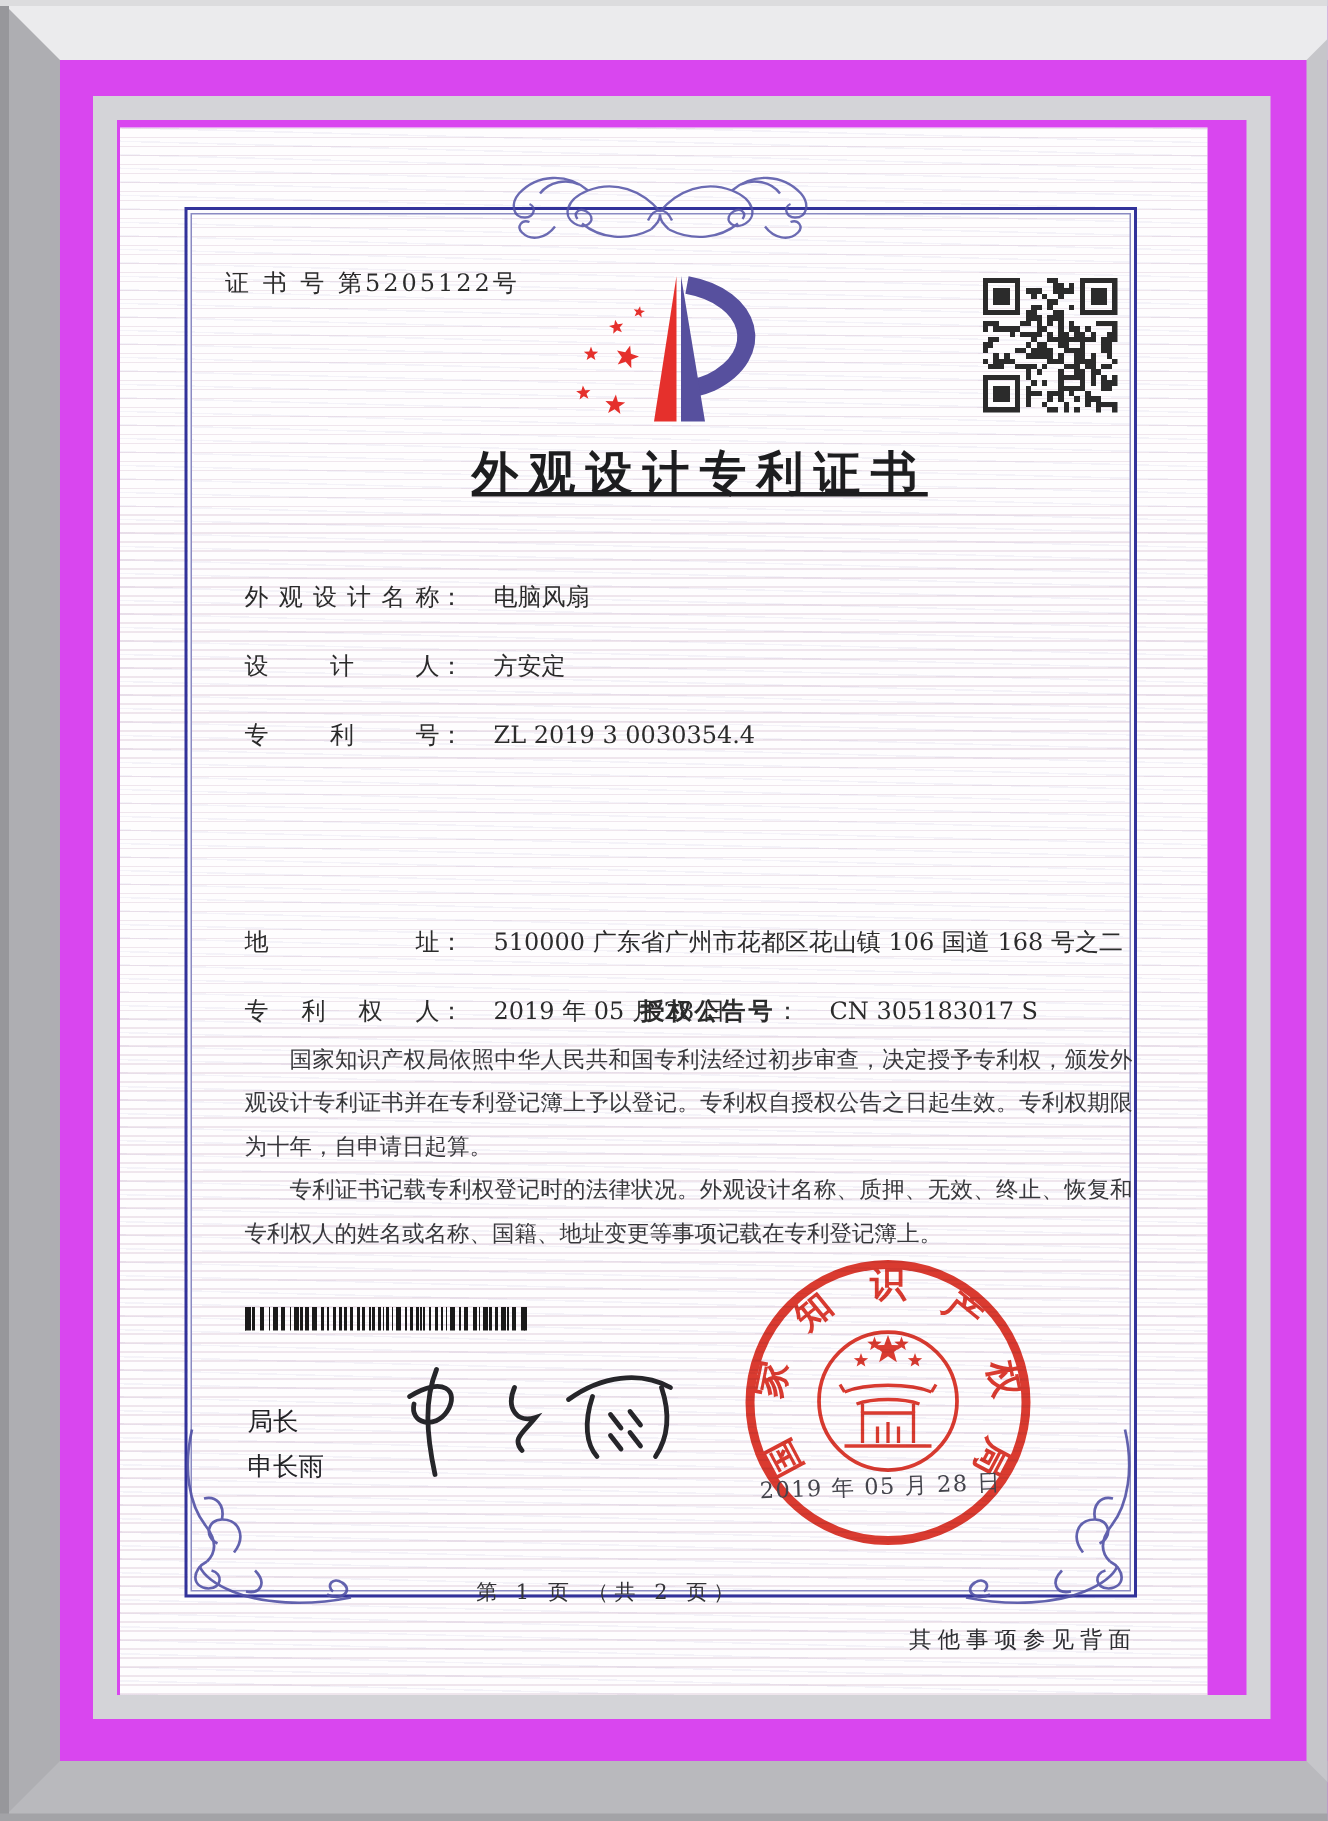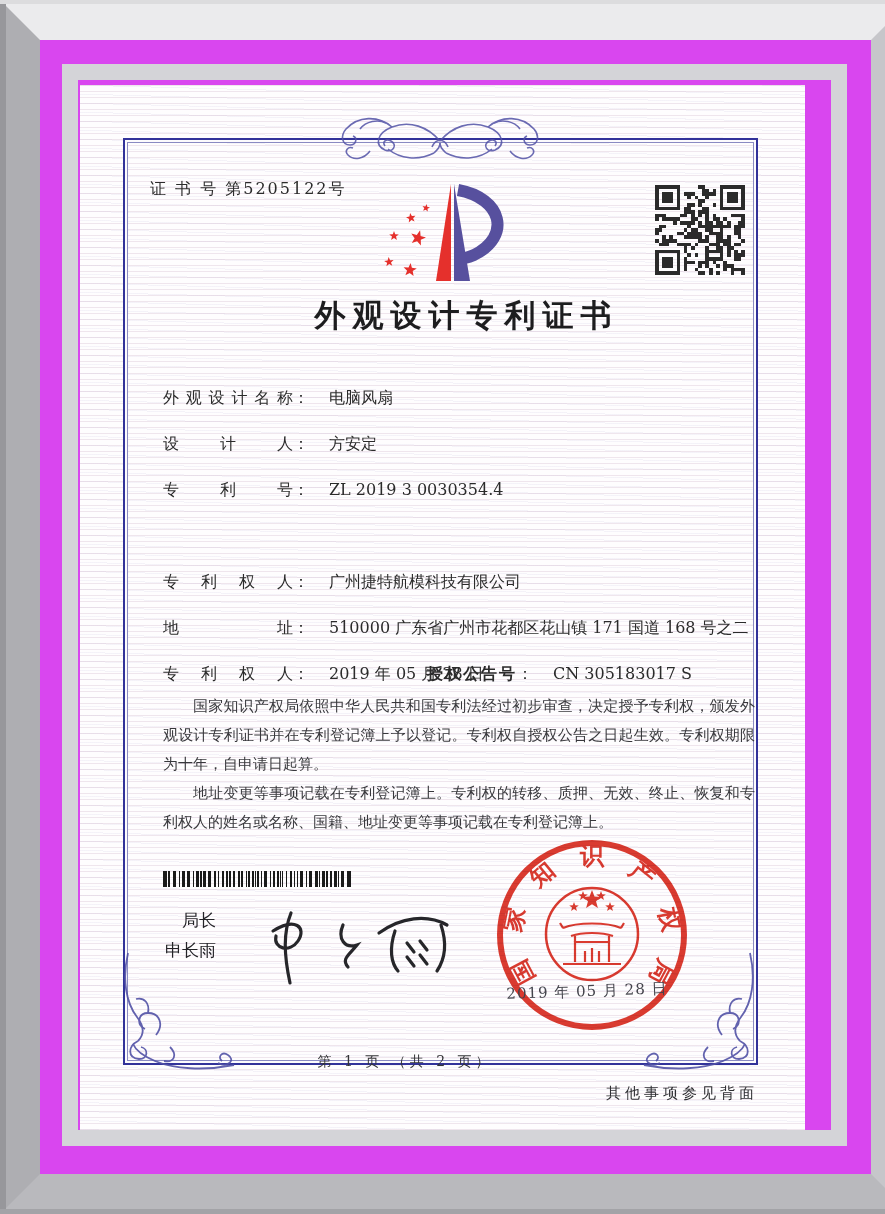--- a/index.html
+++ b/index.html
@@ -20,31 +20,31 @@
          background-image:repeating-linear-gradient(0deg, rgba(196,162,188,0.26) 0 1px, rgba(255,255,255,0) 1px 6px),
                           repeating-linear-gradient(1.5deg, rgba(160,150,200,0.10) 0 1px, rgba(255,255,255,0) 1px 9px);}
   
   .rule{position:absolute;left:43px;top:53px;width:631px;height:923px;box-sizing:content-box;
         border:2px solid #32329a;
         box-shadow:inset 0 0 0 2px #fcfbfd, inset 0 0 0 3px #8a8ac2;}
   .certno{position:absolute;left:70px;top:94px;font-size:16px;letter-spacing:2px;color:#2b2b2b;}
   .logo{position:absolute;left:300px;top:93px;}
   .qr{position:absolute;left:575px;top:100px;}
   .title{position:absolute;left:43px;top:210px;width:687px;text-align:center;
-         font-size:31px;font-weight:bold;letter-spacing:7px;color:#1d1d1f;}
+         font-size:31px;font-weight:bold;letter-spacing:7px;color:#1d1d1f;text-decoration:underline;}
   .row{position:absolute;left:83px;white-space:nowrap;font-size:16px;color:#2b2b2b;}
   .row .lbl{display:inline-block;width:130px;text-align:justify;text-align-last:justify;}
   .row .val{margin-left:20px;}
   .row .group2{position:absolute;left:264px;top:0;}
   .row .lbl2{letter-spacing:2px;font-weight:bold;}
   .bodytext{position:absolute;left:83px;top:607px;width:592px;font-size:15px;line-height:29px;
             color:#38383c;text-align:justify;}
   .bodytext p{margin:0;text-indent:2em;}
   .barcode{position:absolute;left:83px;top:786px;}
-  .officer{position:absolute;left:85px;top:820px;font-size:17px;color:#232327;line-height:30px;text-align:right;}
+  .officer{position:absolute;left:85px;top:848px;font-size:17px;color:#232327;line-height:30px;}
   .signature{position:absolute;left:175px;top:816px;}
   .seal{position:absolute;left:407px;top:745px;mix-blend-mode:multiply;opacity:.95;}
   .sealdate{position:absolute;left:402px;top:897px;width:210px;text-align:center;font-size:15px;
             letter-spacing:1px;color:#44444c;transform:rotate(-2deg);}
   .pageinfo{position:absolute;left:43px;top:952px;width:565px;text-align:center;font-size:14px;
             letter-spacing:4px;color:#333336;margin-top:16px;}
   .backnote{position:absolute;left:43px;top:999px;width:635px;text-align:right;font-size:15px;
             letter-spacing:4px;color:#2e2e32;}
   .flourish-top{position:absolute;left:250px;top:22px;}
   .corner-br{position:absolute;left:558px;top:866px;}
@@ -431,36 +431,33 @@
 
     <div class="row" style="top:303px">
       <span class="lbl">外观设计名称</span><span>：</span><span class="val">电脑风扇</span>
     </div>
     <div class="row" style="top:349px">
       <span class="lbl">设计人</span><span>：</span><span class="val">方安定</span>
     </div>
     <div class="row" style="top:395px">
       <span class="lbl">专利号</span><span>：</span><span class="val">ZL 2019 3 0030354.4</span>
     </div>
-    <div class="row" style="top:487px">
-      <span class="lbl">专利权人</span><span>：</span><span class="val">广州捷特航模科技有限公司</span>
-    </div>
     <div class="row" style="top:533px">
-      <span class="lbl">地址</span><span>：</span><span class="val">510000 广东省广州市花都区花山镇 171 国道 168 号之二</span>
+      <span class="lbl">地址</span><span>：</span><span class="val">510000 广东省广州市花都区花山镇 106 国道 168 号之二</span>
     </div>
     <div class="row" style="top:579px">
       <span class="lbl">专利权人</span><span>：</span><span class="val">2019 年 05 月 28 日</span>
       <span class="group2">
         <span class="lbl2">授权公告号</span><span>：</span><span class="val">CN 305183017 S</span>
       </span>
     </div>
 
     <div class="bodytext">
       <p>国家知识产权局依照中华人民共和国专利法经过初步审查，决定授予专利权，颁发外观设计专利证书并在专利登记簿上予以登记。专利权自授权公告之日起生效。专利权期限为十年，自申请日起算。</p>
-      <p>地址变更等事项记载在专利登记簿上。专利权的转移、质押、无效、终止、恢复和专利权人的姓名或名称、国籍、地址变更等事项记载在专利登记簿上。</p>
+      <p>专利证书记载专利权登记时的法律状况。外观设计名称、质押、无效、终止、恢复和专利权人的姓名或名称、国籍、地址变更等事项记载在专利登记簿上。</p>
     </div>
 
     <svg id="barcode" class="barcode" width="190" height="16" viewBox="0 0 190 16" shape-rendering="crispEdges">
         <rect x="0" y="0" width="1" height="16" fill="#1a1a1a"></rect>
         <rect x="2" y="0" width="2" height="16" fill="#1a1a1a"></rect>
         <rect x="5" y="0" width="2" height="16" fill="#1a1a1a"></rect>
         <rect x="10" y="0" width="3" height="16" fill="#1a1a1a"></rect>
         <rect x="16" y="0" width="1" height="16" fill="#1a1a1a"></rect>
         <rect x="19" y="0" width="3" height="16" fill="#1a1a1a"></rect>
         <rect x="24" y="0" width="3" height="16" fill="#1a1a1a"></rect>

